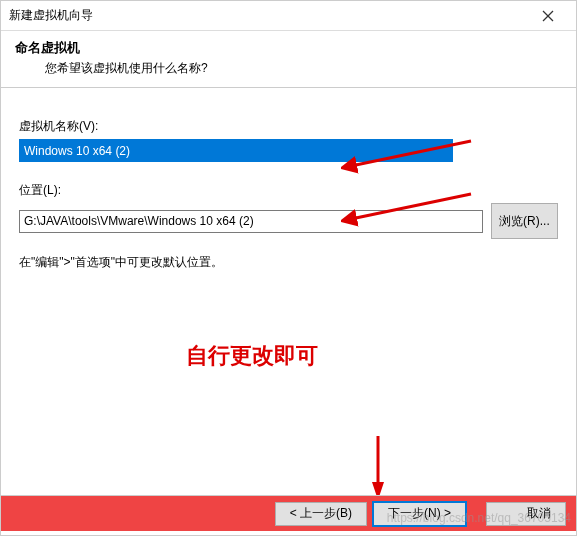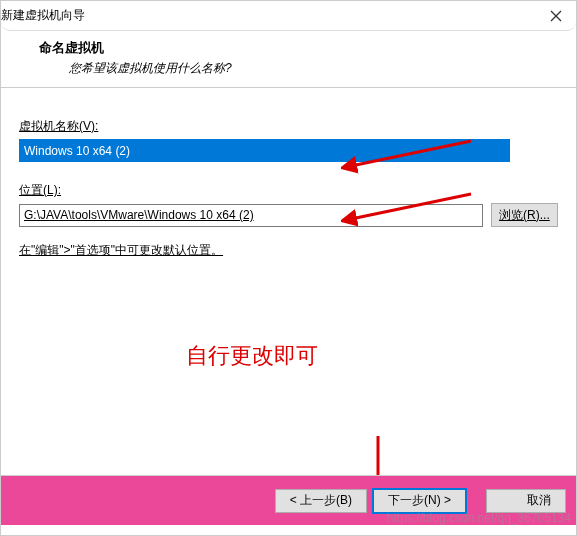--- a/index.html
+++ b/index.html
@@ -20,69 +20,66 @@
       width: 577px;
       height: 536px;
       background: #ffffff;
       border: 1px solid #cccccc;
       position: relative;
     }
     .titlebar {
       height: 30px;
       display: flex;
       align-items: center;
-      padding: 0 0;
+      padding: 0 8px;
       background: #ffffff;
       color: #000;
       border-bottom: 1px solid #ddd;
-      border-radius: 9px;
     }
     .titlebar-title {
       flex: 1;
       font-size: 12px;
     }
     .close-btn {
       width: 40px;
       height: 28px;
       display: flex;
       align-items: center;
       justify-content: center;
       cursor: pointer;
       font-size: 18px;
       color: #333;
     }
     .header-panel {
       background: #ffffff;
-      padding: 8px 20px 10px 28px;
+      padding: 8px 20px 10px 4px;
       border-bottom: 1px solid #ccc;
     }
     .header-title {
       font-weight: bold;
       font-size: 13px;
       color: #000;
       padding-left: 10px;
     }
     .header-sub {
       font-size: 12px;
       color: #000;
       padding-left: 40px;
       margin-top: 3px;
-      font-style: italic;
     }
     .body {
       padding: 30px 18px 10px 18px;
-      text-decoration: underline;
     }
     .field-label {
       font-size: 12px;
       color: #000;
       margin-bottom: 4px;
     }
     .name-input {
-      width: 491px;
+      width: 434px;
       height: 23px;
       border: 1px solid #0078d7;
       padding: 2px 4px;
       font-size: 12px;
       background: #0078d7;
       color: #fff;
       outline: none;
     }
     .location-row {
       margin-top: 20px;
@@ -97,52 +94,52 @@
       height: 23px;
       border: 1px solid #7a7a7a;
       padding: 2px 4px;
       font-size: 12px;
       background: #ffffff;
       color: #000;
       outline: none;
     }
     .browse-button {
       width: 74px;
-      height: 24px;
+      height: 36px;
       background: #e1e1e1;
       border: 1px solid #adadad;
       font-size: 12px;
       cursor: pointer;
     }
     .hint-text {
       margin-top: 15px;
       font-size: 12px;
       color: #000;
     }
     .annotation-text {
       position: absolute;
       left: 185px;
       top: 340px;
       font-size: 22px;
-      font-weight: normal;
+      font-weight: bold;
       color: #dc0000;
     }
     .footer {
       position: absolute;
-      bottom: 10px;
+      bottom: 4px;
       left: 0;
       right: 0;
-      height: 50px;
+      height: 36px;
       border-top: 1px solid #ccc;
       display: flex;
       justify-content: flex-end;
       align-items: center;
       gap: 6px;
       padding-right: 10px;
-      background: #ec4899;
+      background: #ef4444;
     }
     .footer-button {
       height: 24px;
       padding: 0 14px;
       background: #e1e1e1;
       border: 1px solid #adadad;
       font-size: 12px;
       cursor: pointer;
     }
     .footer-button.highlight {

